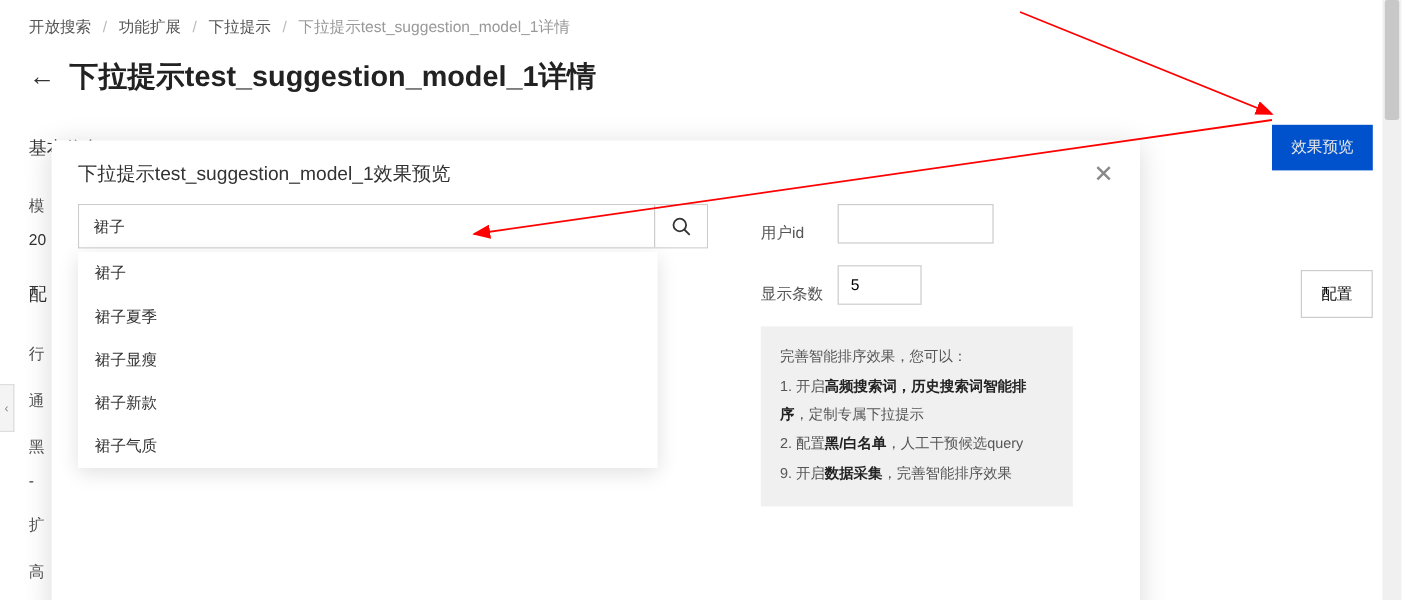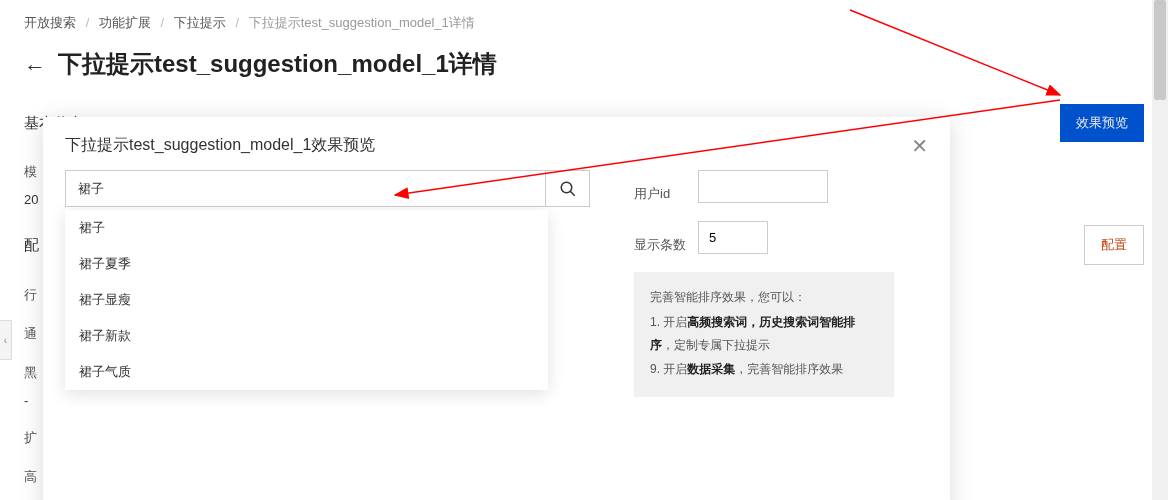--- a/index.html
+++ b/index.html
@@ -68,21 +68,21 @@
     .btn-primary {
       background: #0052cc;
       color: #e5e5e5;
       border: none;
       padding: 10px 16px;
       font-size: 13px;
       cursor: pointer;
     }
     .btn-default {
       background: #fff;
-      color: #c2410c;
+      color: #000000;
       border: 1px solid #ccc;
       padding: 10px 16px;
       font-size: 13px;
       cursor: pointer;
     }
     
     
     .form-row {
       padding: 10px 24px;
       font-size: 13px;
@@ -370,20 +370,23 @@
       <div class="field-row">
         <span class="field-label">显示条数</span>
         <input class="field-input small" type="text" value="5" style="">
       </div>
       <div class="tips-box">
         <div class="tip-line">完善智能排序效果，您可以：</div>
         <div class="tip-line">
           <span>1. 开启</span><span class="bold">高频搜索词，历史搜索词智能排序</span><span>，定制专属下拉提示</span>
         </div>
         <div class="tip-line">
+          <span>2. 配置</span><span class="bold">黑/白名单</span><span>，人工干预候选query</span>
+        </div>
+        <div class="tip-line">
           <span>9. 开启</span><span class="bold">数据采集</span><span>，完善智能排序效果</span>
         </div>
       </div>
     </div>
   </div>
   <div class="doc-link">
     
   </div>
 </div>
 

